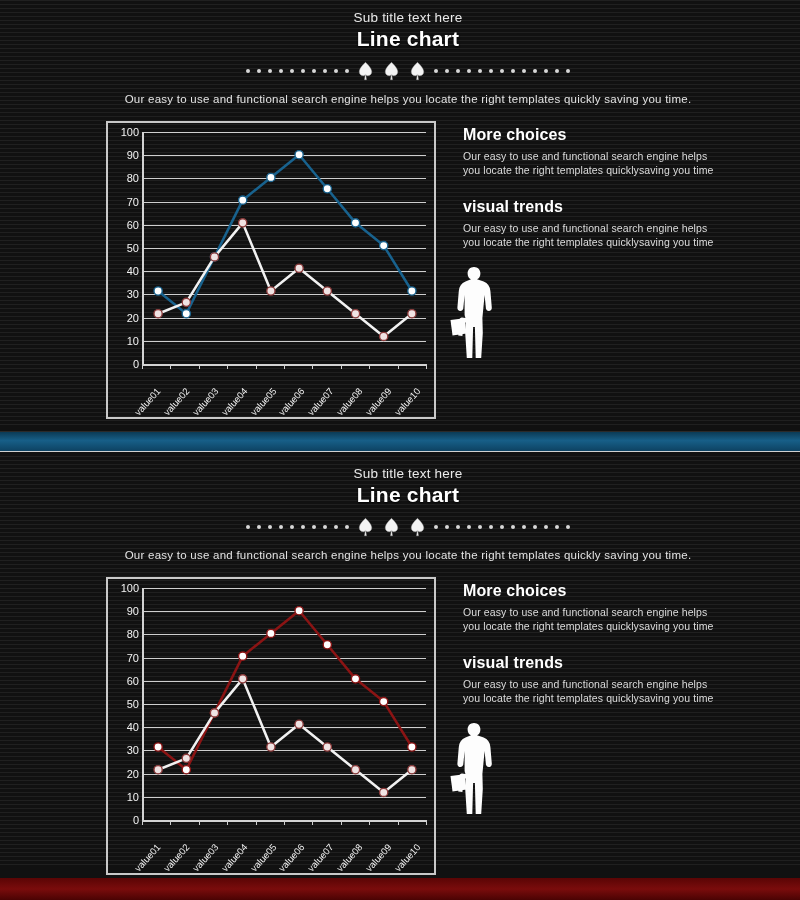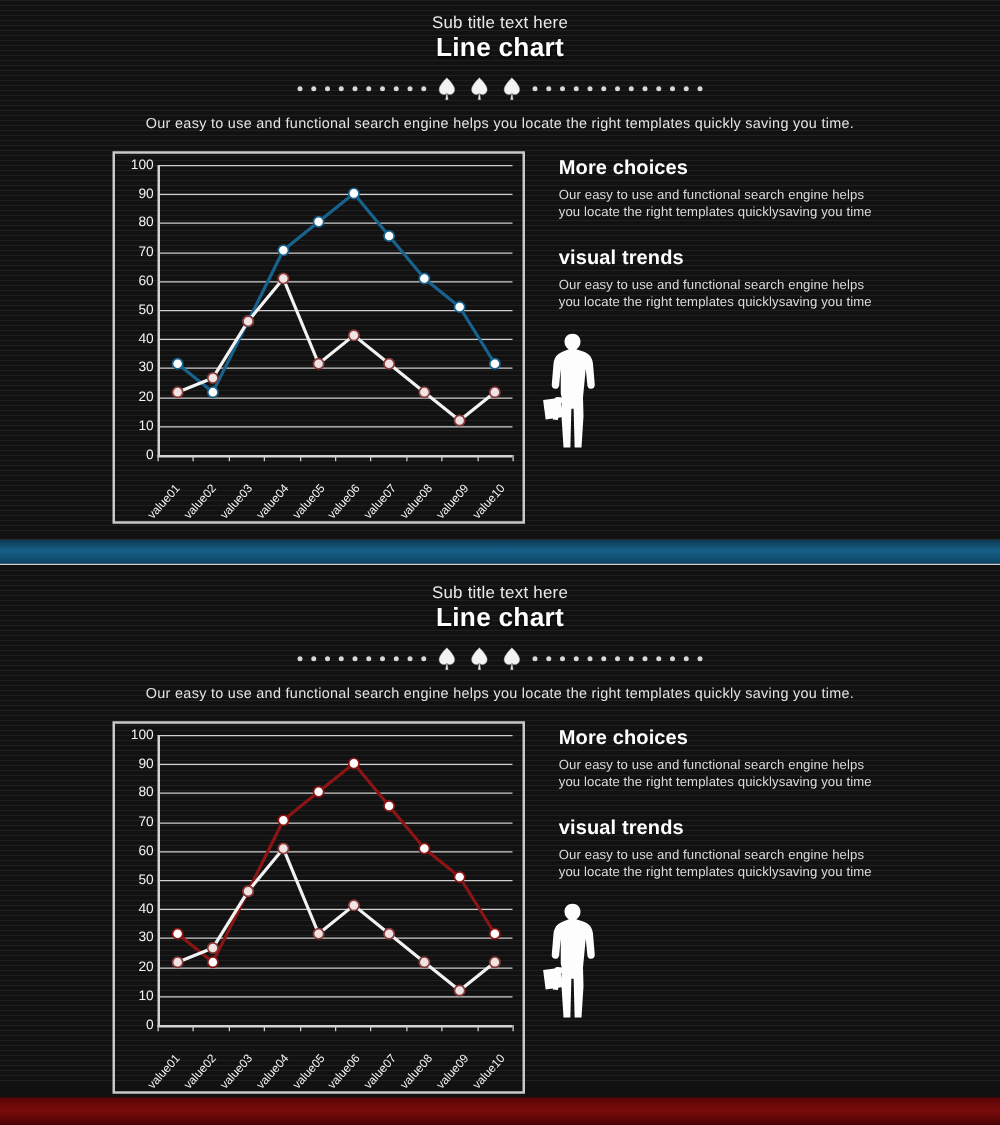--- a/index.html
+++ b/index.html
@@ -12,20 +12,21 @@
   }
   
   .tex {
     background-color:#181818;
     background-image:repeating-linear-gradient(
       to bottom,
       rgba(255,255,255,0.035) 0px,
       rgba(255,255,255,0.035) 1px,
       rgba(0,0,0,0.30) 1px,
       rgba(0,0,0,0.30) 4px);
+    padding-left:16px;
   }
 
   .slide { position:absolute; left:0; width:800px; }
   #slide-1 { top:0;   height:428px; }
   #slide-2 { top:456px; height:412px; }
 
   
   .subtitle {
     text-align:center; color:#e9e9e9; font-size:13.5px;
     letter-spacing:.2px; padding-top:10px;

